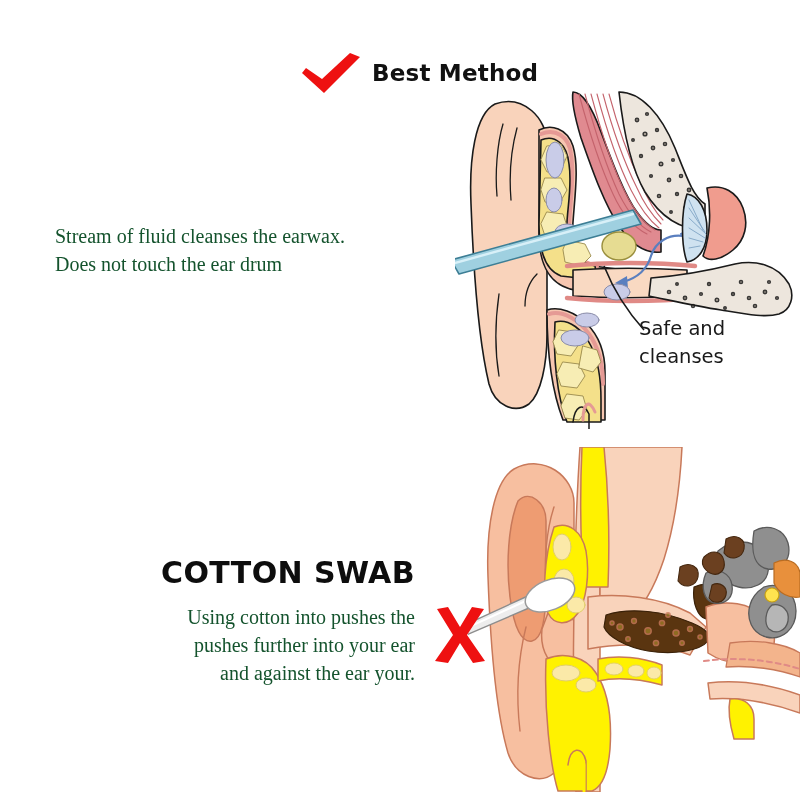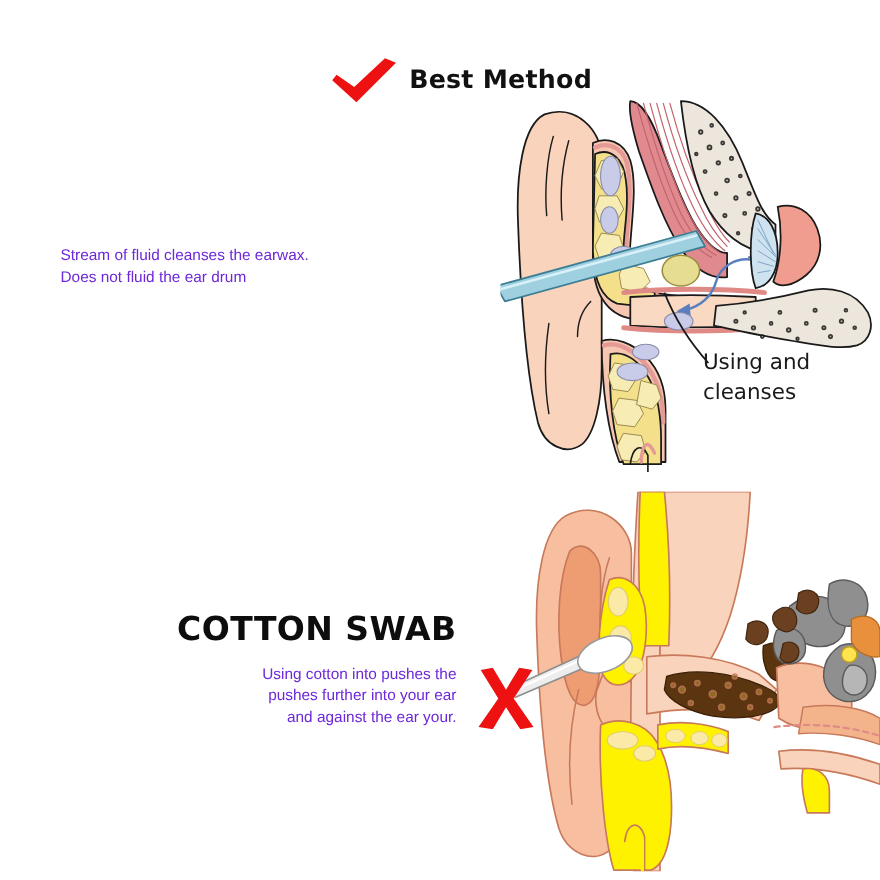--- a/index.html
+++ b/index.html
@@ -33,22 +33,22 @@
   .panel-text{position:absolute;}
   .panel-text.top{left:55px;top:193px;width:400px;}
   .panel-text.bottom{left:55px;top:528px;width:360px;text-align:right;}
 
   .panel-title{
     font-size:30px;font-weight:bold;color:#0d0d0d;
     letter-spacing:.4px;margin:0 0 14px 0;line-height:1.05;
     font-family:"DejaVu Sans", sans-serif;
   }
   .panel-body{
-    font-size:14px;color:#6d28d9;line-height:1.42;margin:0;
-    font-family:Liberation Sans, sans-serif;
+    font-size:20px;color:#14532d;line-height:1.42;margin:0;
+    font-family:Liberation Serif, serif;
   }
   .panel-body span{display:block;white-space:nowrap;}
 
   
   .callout{
     position:absolute;left:639px;top:286px;
     font-size:19.5px;color:#1a1a1a;line-height:1.42;
     font-family:"DejaVu Sans", sans-serif;
   }
   .callout span{display:block;}
@@ -207,28 +207,28 @@
       <path d="M118 338 C120 322 128 318 134 330 L134 345" fill="none" stroke="#1a1a1a" stroke-width="1.5"></path>
       <path d="M128 336 C128 320 134 314 140 328" fill="none" stroke="#E59A95" stroke-width="3"></path>
     </g>
   </svg>
 
   <svg class="callout-line" viewBox="0 0 80 70">
     <path d="M4 2 C12 22 26 46 44 66" fill="none" stroke="#1a1a1a" stroke-width="1.6"></path>
   </svg>
 
   <div class="callout">
-    <span>Using and</span>
+    <span>Safe and</span>
     <span>cleanses</span>
   </div>
 
   <div class="panel-text top">
     <p class="panel-body">
       <span>Stream of fluid cleanses the earwax.</span>
-      <span>Does not fluid the ear drum</span>
+      <span>Does not touch the ear drum</span>
     </p>
   </div>
 
   <svg class="illus bottom" viewBox="0 0 332 345">
     <g stroke="#C8795A" stroke-width="1.5" stroke-linejoin="round" stroke-linecap="round">
 
       <path d="M46 22 C26 34 18 80 20 130 C22 186 26 258 40 306 C48 330 72 338 86 326
                C100 314 106 282 106 250 L106 56 C106 30 76 6 46 22 Z" fill="#F7BFA0"></path>
 
       <path d="M50 54 C40 78 38 118 42 150 C46 182 54 196 64 194

